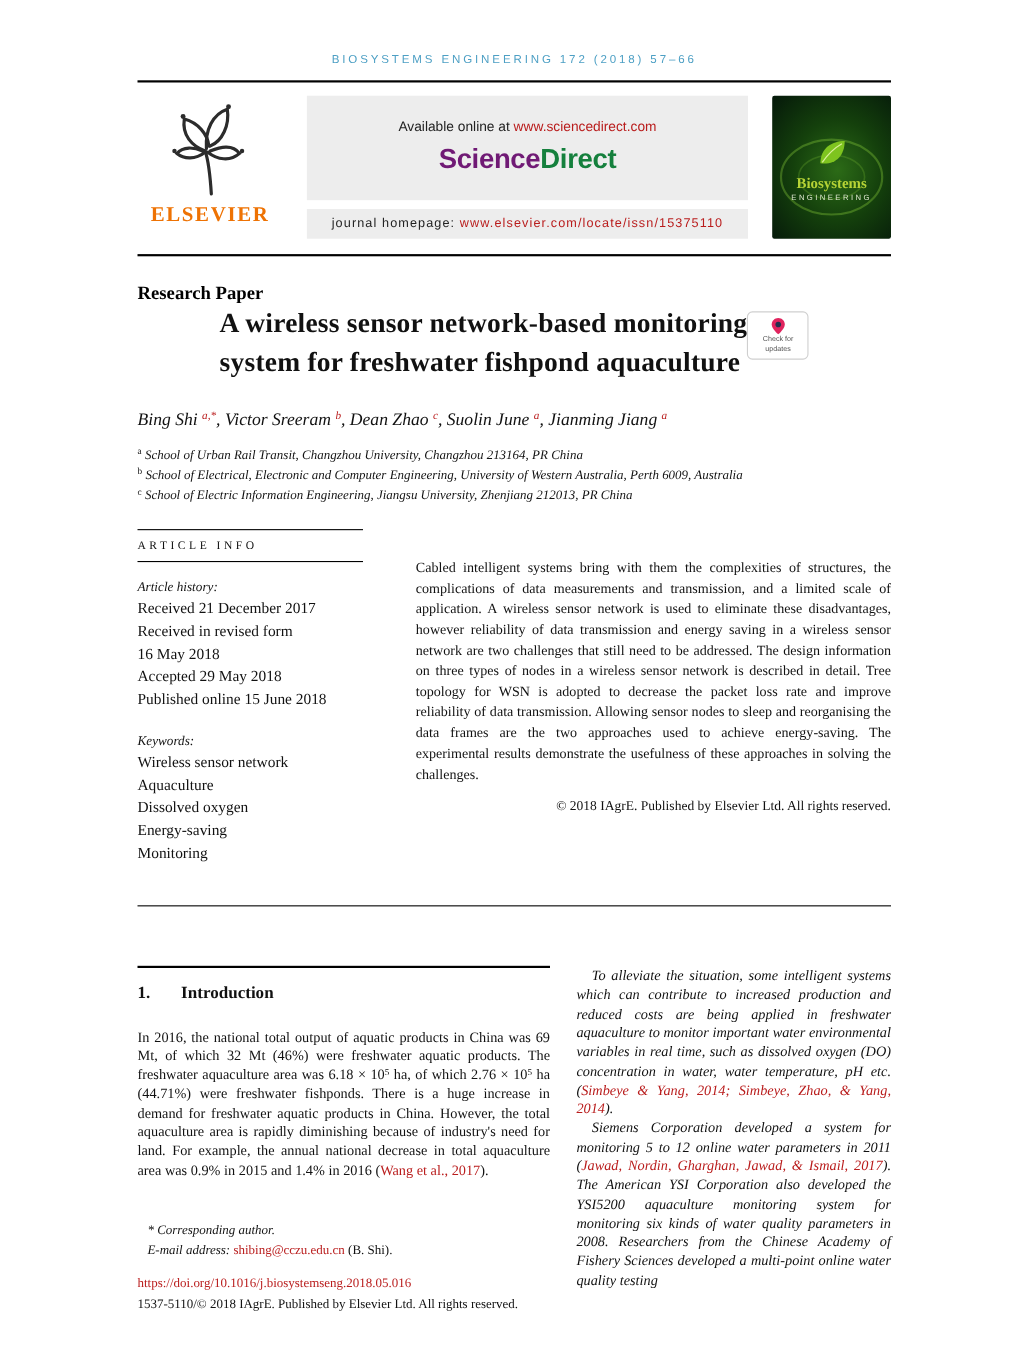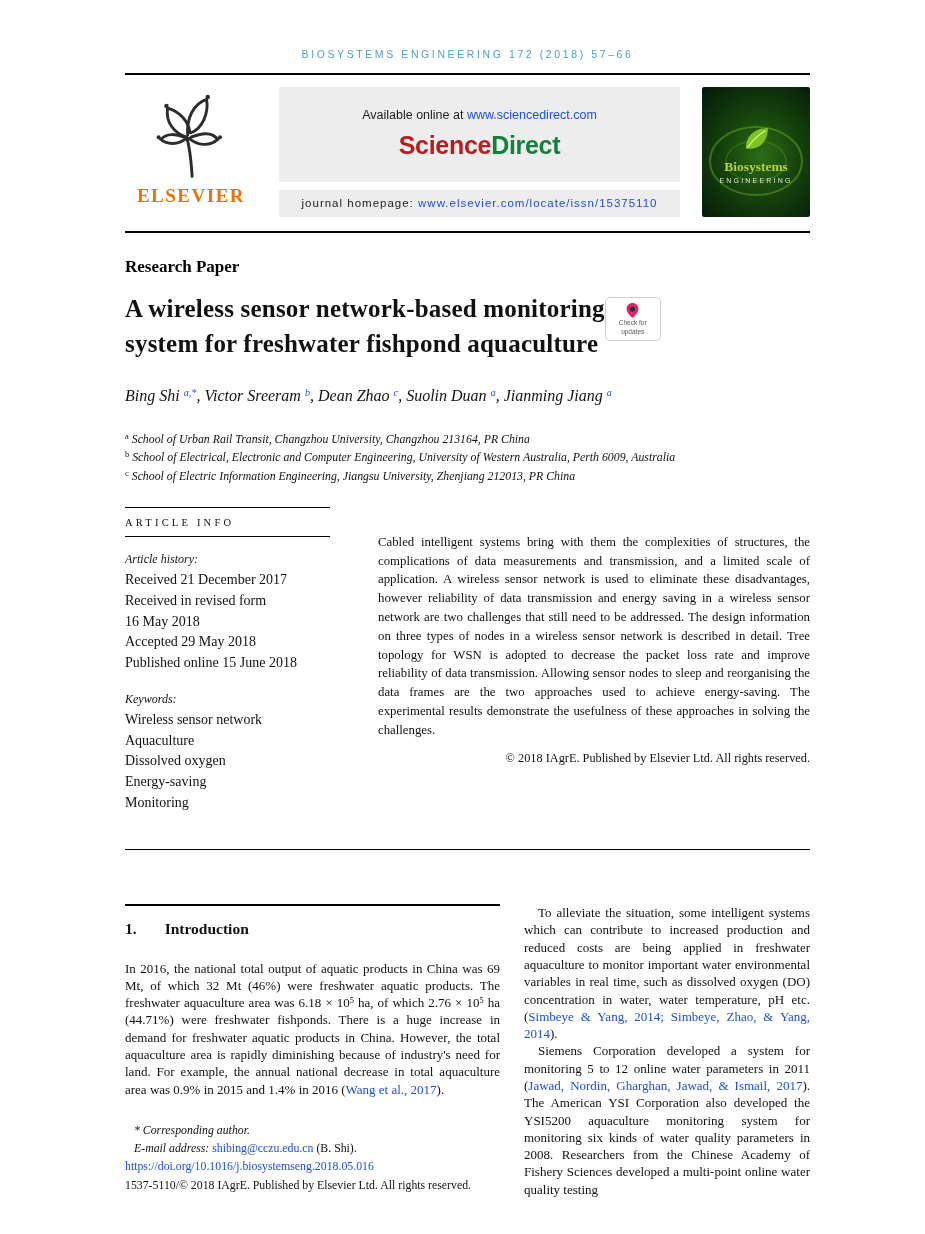--- a/index.html
+++ b/index.html
@@ -40,51 +40,51 @@
     color:#ee7203;
     margin-top:2px;
   }
   .center-col{flex:1;margin:0 22px;display:flex;flex-direction:column;}
   .gray-box{
     background:#ededed;flex:1;
     display:flex;flex-direction:column;align-items:center;justify-content:center;gap:9px;
   }
   .avail-line{font-family:"Liberation Sans", sans-serif;font-size:12.5px;color:#222;}
   .sd-logo{font-family:"Liberation Sans", sans-serif;font-weight:bold;font-size:25px;letter-spacing:-0.3px;}
-  .sd-science{color:#b91c1c;}
+  .sd-science{color:#701a75;}
   .sd-direct{color:#15803d;}
   .gray-strip{
     background:#ededed;margin-top:8px;height:27px;line-height:27px;text-align:center;
     font-family:"Liberation Sans", sans-serif;font-size:11.5px;letter-spacing:1px;color:#222;
   }
-  .lnk{color:#1d4ed8;text-decoration:none;cursor:pointer;}
+  .lnk{color:#b91c1c;text-decoration:none;cursor:pointer;margin-top:12px;}
   .cover{
     width:108px;height:130px;position:relative;overflow:hidden;border-radius:2px;
     background:radial-gradient(ellipse at 55% 52%, #2c6b17 0%, #14400c 48%, #05180a 100%);
     display:flex;flex-direction:column;align-items:center;justify-content:center;
   }
   .cover-swirl{position:absolute;left:-12px;top:8px;}
   .cover-title{position:relative;color:#b6d336;font-size:13.5px;font-weight:bold;font-family:"Liberation Serif",serif;margin-top:26px;}
   .cover-sub{position:relative;color:#dfe9d0;font-family:"Liberation Sans",sans-serif;font-size:7px;letter-spacing:2.2px;margin-top:2px;}
 
   
   .rp{font-size:17px;font-weight:bold;margin:24px 0 0 0;color:#000;}
-  .title-row{display:flex;justify-content:flex-start;align-items:flex-start;margin-top:14px;}
+  .title-row{display:flex;justify-content:center;align-items:flex-start;}
   .title{font-size:25px;font-weight:bold;line-height:1.4;color:#111;letter-spacing:0.2px;}
   .check-badge{
     width:54px;height:42px;border:1px solid #cfcfcf;border-radius:5px;background:#fff;
     display:flex;flex-direction:column;align-items:center;justify-content:center;
     margin-top:6px;flex-shrink:0;
   }
   .check-text{font-family:"Liberation Sans",sans-serif;font-size:6.5px;color:#555;line-height:1.25;text-align:center;}
 
   .authors{margin-top:26px;font-size:16px;font-style:italic;color:#111;}
   .authors sup{font-style:italic;}
   sup{font-size:64%;line-height:0;vertical-align:baseline;position:relative;top:-0.45em;}
-  .affils{margin-top:25px;font-size:11.8px;line-height:1.55;}
+  .affils{margin-top:13px;font-size:11.8px;line-height:1.55;}
   .affil-text{font-style:italic;}
   .affil-sup{font-size:8.5px;}
 
   
   .info-block{display:flex;margin-top:22px;}
   .left-info{width:205px;flex-shrink:0;}
   .ai-heading{
     text-transform:uppercase;letter-spacing:3.2px;font-size:10.5px;color:#111;
     margin:9px 0 8px 0;
   }
@@ -97,21 +97,21 @@
   .abstract-copy{text-align:right;margin-top:11px;font-size:12.3px;}
   .rule-after-info{margin-top:36px;}
 
   
   .body-cols{display:flex;margin-top:54px;}
   .col-left{width:375px;flex-shrink:0;margin-right:24px;}
   .col-right{width:373px;}
   .sec-heading{font-size:15.5px;font-weight:bold;margin:14px 0 22px 0;font-family:Liberation Serif, serif;}
   .sec-no{display:inline-block;margin-right:28px;}
   .bodyp{font-size:13px;line-height:1.33;text-align:justify;margin:0;}
-  .col-right .bodyp{text-indent:14px;}
+  .col-right .bodyp{text-indent:14px;font-style:italic;}
   .col-right .bodyp + .bodyp{margin-top:0;}
 
   
   .footnote{
     position:absolute;left:82px;right:72px;bottom:40px;
     font-size:11.8px;line-height:1.55;
   }
   .fn-indent{padding-left:9px;}
   .it{font-style:italic;}
 </style>
@@ -177,21 +177,21 @@
         <path d="M12 1.5 C7.3 1.5 3.6 5.2 3.6 9.9 c0 5.8 8.4 12.6 8.4 12.6 s8.4-6.8 8.4-12.6 C20.4 5.2 16.7 1.5 12 1.5z" fill="#e0245e"></path>
         <circle cx="12" cy="9.8" r="3.6" fill="#22304f"></circle>
       </svg>
       <div class="check-text">
         <div>Check for</div>
         <div>updates</div>
       </div>
     </div>
   </div>
 
-  <div class="authors"><span>Bing Shi </span><sup class="lnk">a,*</sup><span>, Victor Sreeram </span><sup class="lnk">b</sup><span>, Dean Zhao </span><sup class="lnk">c</sup><span>, Suolin Duan </span><sup class="lnk">a</sup><span>, Jianming Jiang </span><sup class="lnk">a</sup></div>
+  <div class="authors"><span>Bing Shi </span><sup class="lnk">a,*</sup><span>, Victor Sreeram </span><sup class="lnk">b</sup><span>, Dean Zhao </span><sup class="lnk">c</sup><span>, Suolin June </span><sup class="lnk">a</sup><span>, Jianming Jiang </span><sup class="lnk">a</sup></div>
 
   <div class="affils">
     <div><sup class="affil-sup">a</sup> <span class="affil-text">School of Urban Rail Transit, Changzhou University, Changzhou 213164, PR China</span></div>
     <div><sup class="affil-sup">b</sup> <span class="affil-text">School of Electrical, Electronic and Computer Engineering, University of Western Australia, Perth 6009, Australia</span></div>
     <div><sup class="affil-sup">c</sup> <span class="affil-text">School of Electric Information Engineering, Jiangsu University, Zhenjiang 212013, PR China</span></div>
   </div>
 
   <div class="info-block">
     <div class="left-info">
       <div class="rule rule-med"></div>

